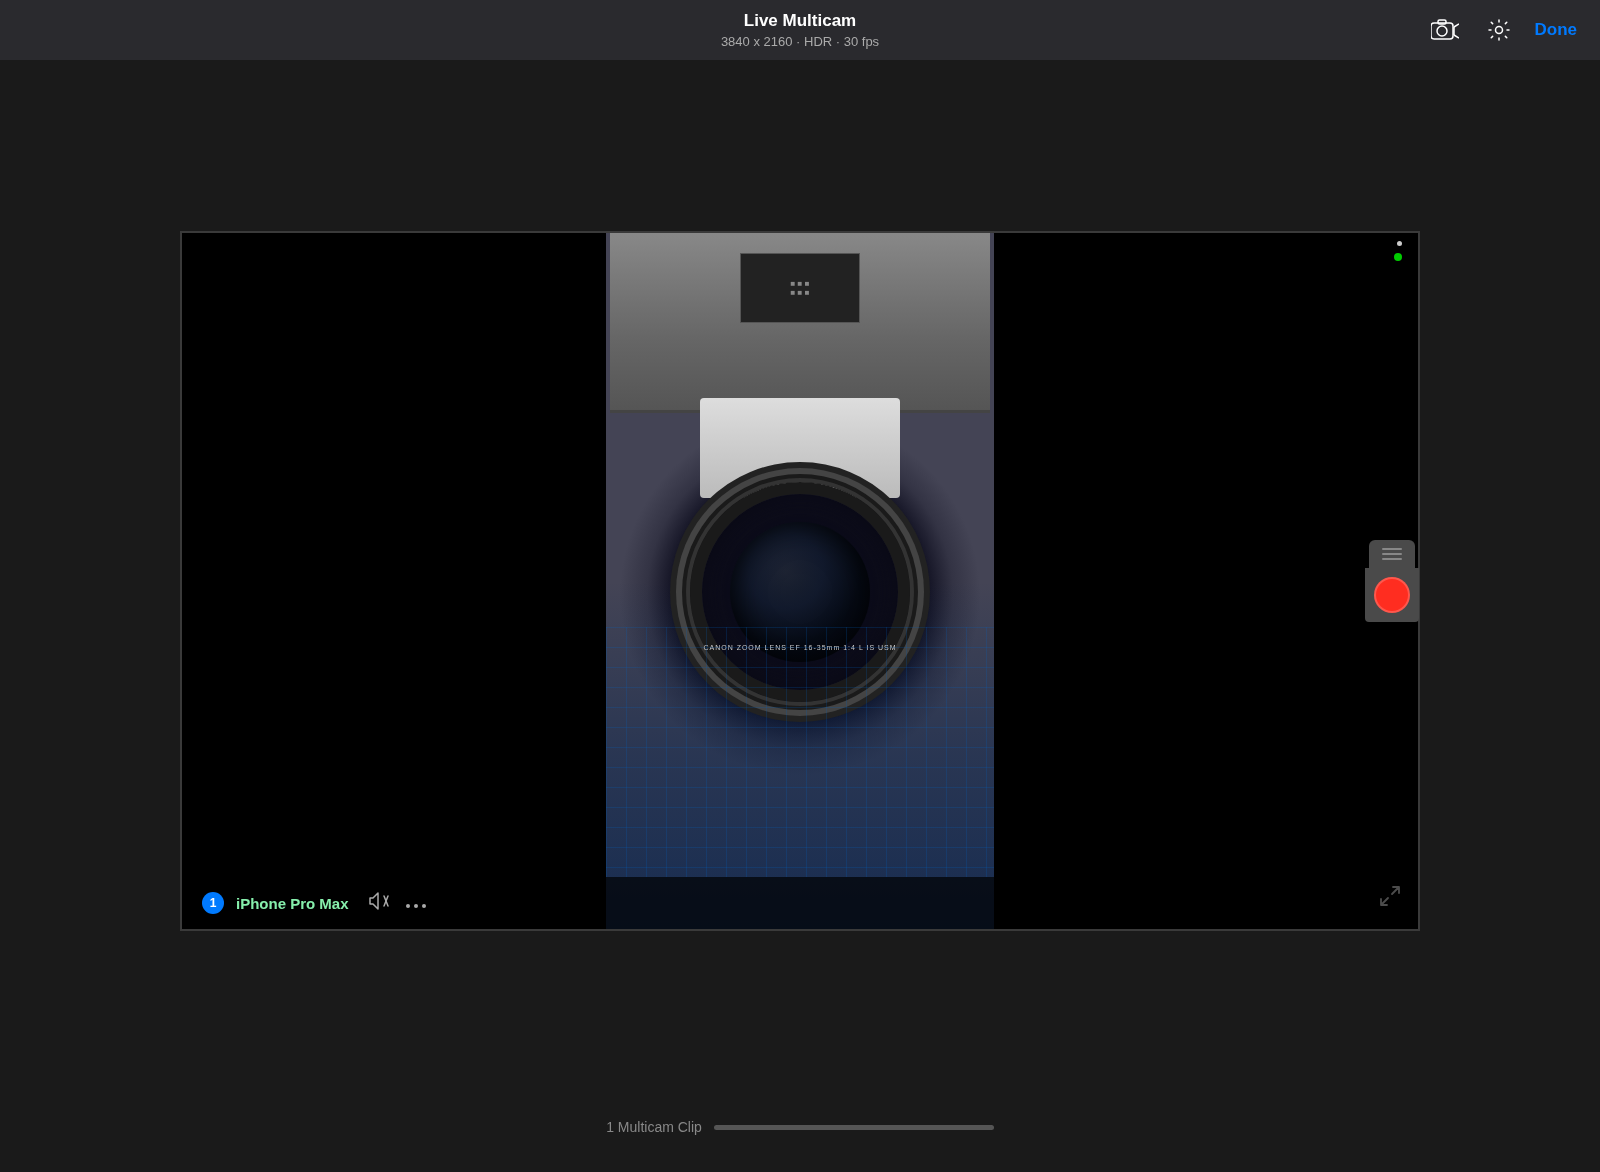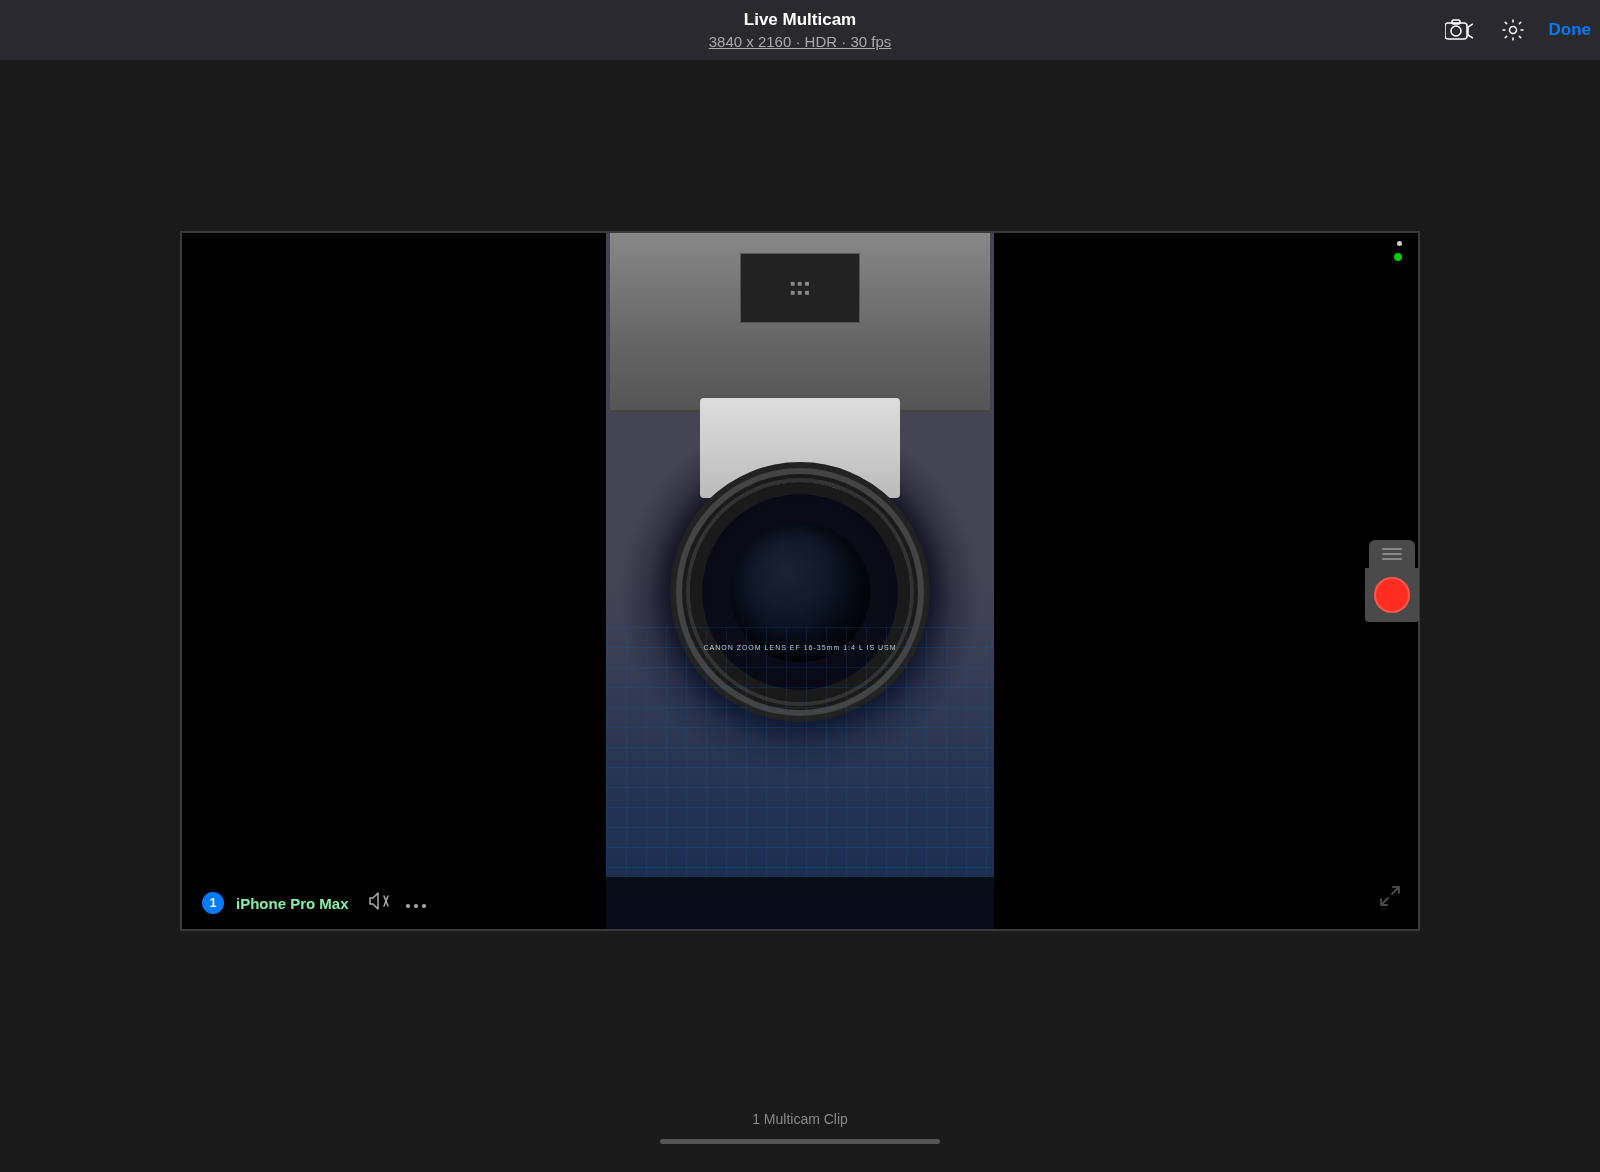--- a/index.html
+++ b/index.html
@@ -14,21 +14,21 @@
       flex-direction: column;
     }
 
     
     .top-bar {
       height: 60px;
       background: #2a2a2e;
       display: flex;
       align-items: center;
       justify-content: space-between;
-      padding: 0 9px;
+      padding: 0 23px;
       flex-shrink: 0;
     }
 
     .top-bar-left {
       width: 200px;
     }
 
     .top-bar-center {
       text-align: center;
       flex: 1;
@@ -36,23 +36,22 @@
 
     .top-bar-title {
       color: #ffffff;
       font-size: 17px;
       font-weight: 600;
       line-height: 1.2;
     }
 
     .top-bar-subtitle {
       color: #aaaaaa;
-      font-size: 15px;
+      font-size: 13px;
       margin-top: 2px;
-      text-decoration: underline;
     }
 
     .top-bar-right {
       display: flex;
       align-items: center;
       gap: 20px;
       justify-content: flex-end;
       width: 200px;
     }
 
@@ -387,21 +386,21 @@
       font-size: 18px;
       cursor: pointer;
       margin-left: 4px;
     }
 
     
     .footer {
       height: 90px;
       background: #1a1a1a;
       display: flex;
-      flex-direction: column;
+      flex-direction: row;
       align-items: center;
       justify-content: center;
       gap: 12px;
       flex-shrink: 0;
     }
 
     .footer-label {
       color: #888888;
       font-size: 14px;
     }

